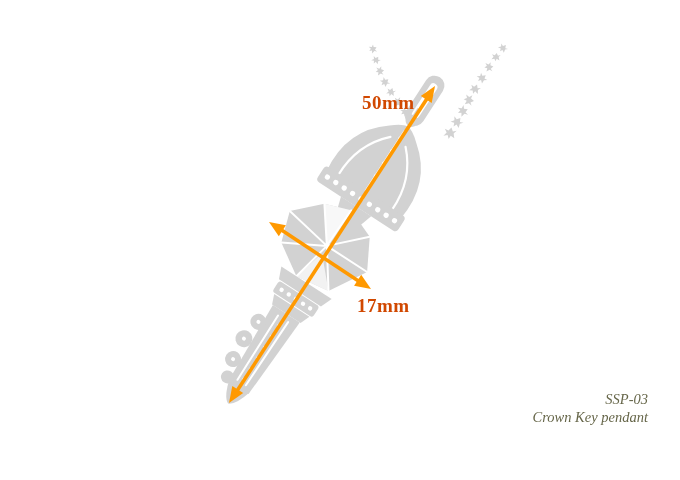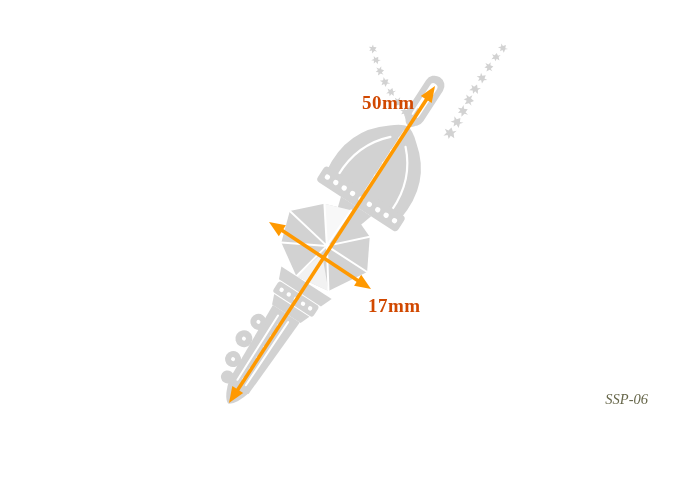--- a/index.html
+++ b/index.html
@@ -41,21 +41,21 @@
   .dim-label {
     position: absolute;
     font-family: "Liberation Serif", serif;
     font-weight: 700;
     font-size: 19px;
     letter-spacing: 0.5px;
     color: var(--color-dimension-label, #d14800);
     white-space: nowrap;
   }
   .dim-label-length { left: 362px; top: 92px; }
-  .dim-label-width  { left: 368px; top: 295px; }
+  .dim-label-width  { left: 357px; top: 295px; }
 
   
   .caption {
     position: absolute;
     right: 32px;
     top: 390px;
     text-align: right;
     font-family: "Liberation Serif", serif;
     font-style: italic;
     font-size: 14.5px;
@@ -172,16 +172,17 @@
       <polygon class="arrow-head" points="269,222 278.8,236.2 285.9,225.3"></polygon>
       <polygon class="arrow-head" points="371,289 354.1,285.7 361.2,274.8"></polygon>
     </g>
   </svg>
 
   <div class="dim-label dim-label-length">50mm</div>
 
   <div class="dim-label dim-label-width">17mm</div>
 
   <div class="caption">
-    <div>SSP-06</div>
+    <div>SSP-03</div>
+    <div>Crown Key pendant</div>
   </div>
 
 </div>
 
 </body></html>

